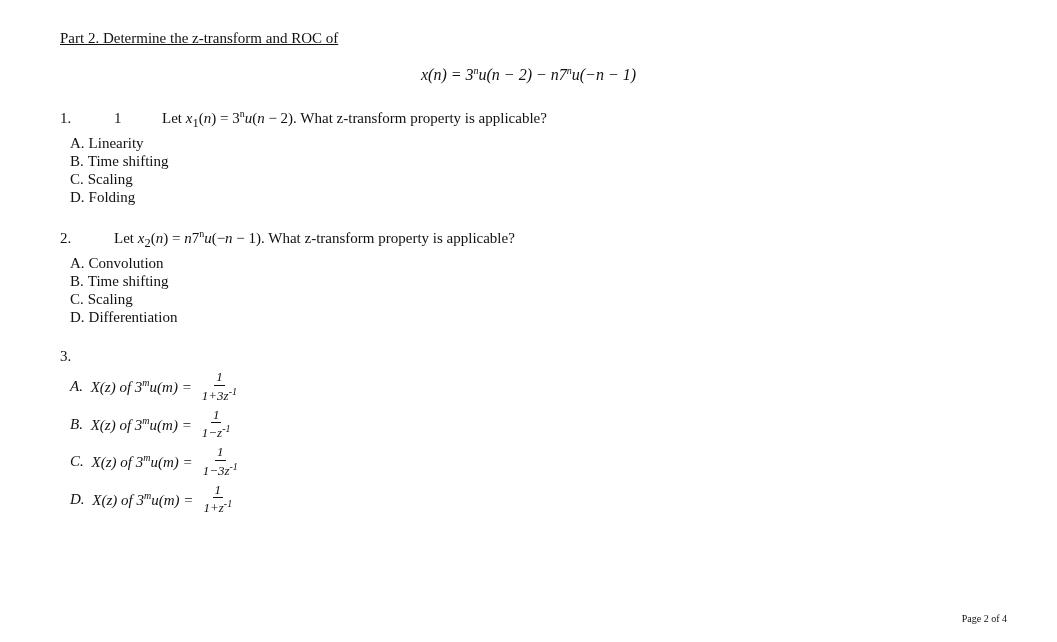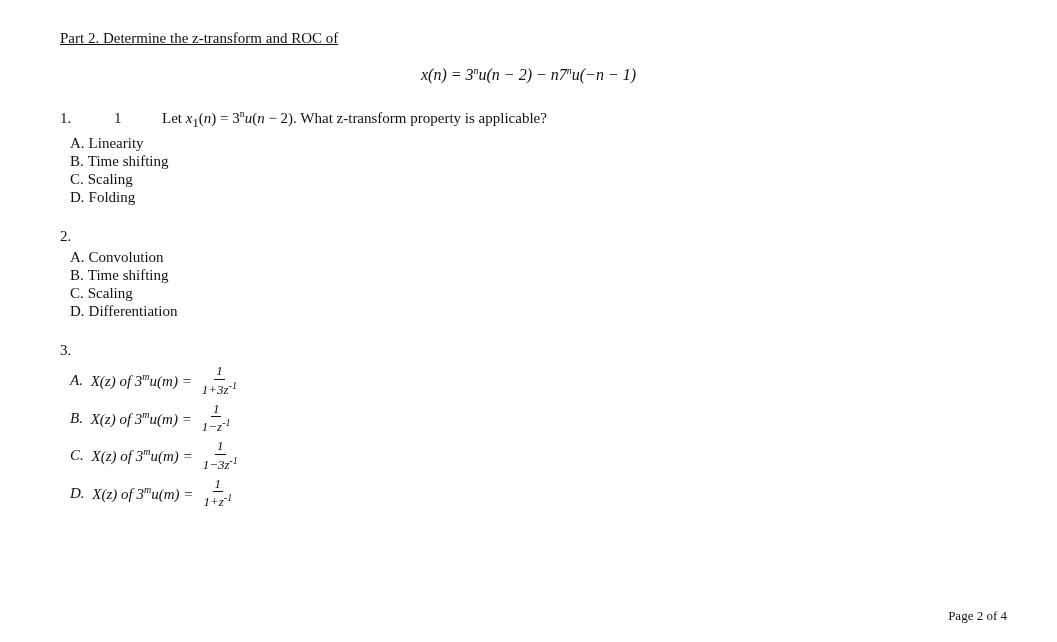--- a/index.html
+++ b/index.html
@@ -73,21 +73,21 @@
       align-items: center;
       margin-bottom: 3px;
       font-style: italic;
       font-size: 15px;
       gap: 4px;
     }
     .page-indicator {
       position: absolute;
       bottom: 18px;
       right: 50px;
-      font-size: 13px;
+      font-size: 10px;
     }
     sup {
       font-size: 10px;
     }
     .num-col {
       min-width: 24px;
     }
     .ans-col {
       min-width: 18px;
       font-size: 15px;
@@ -124,20 +124,21 @@
     <div class="option-line">
         <span>D.</span>
         <span>Folding</span>
       </div>
   </div>
 </div>
 
 <div class="question-block">
   <div class="question-line">
     <span class="q-num num-col">2.</span>
+    <span class="q-text">Let <em>x</em><sub>2</sub>(<em>n</em>) = <em>n</em>7<sup>n</sup><em>u</em>(−<em>n</em> − 1). What z-transform property is applicable?</span>
   </div>
   <div class="options">
     <div class="option-line">
         <span>A.</span>
         <span>Convolution</span>
       </div>
     <div class="option-line">
         <span>B.</span>
         <span>Time shifting</span>
       </div>

